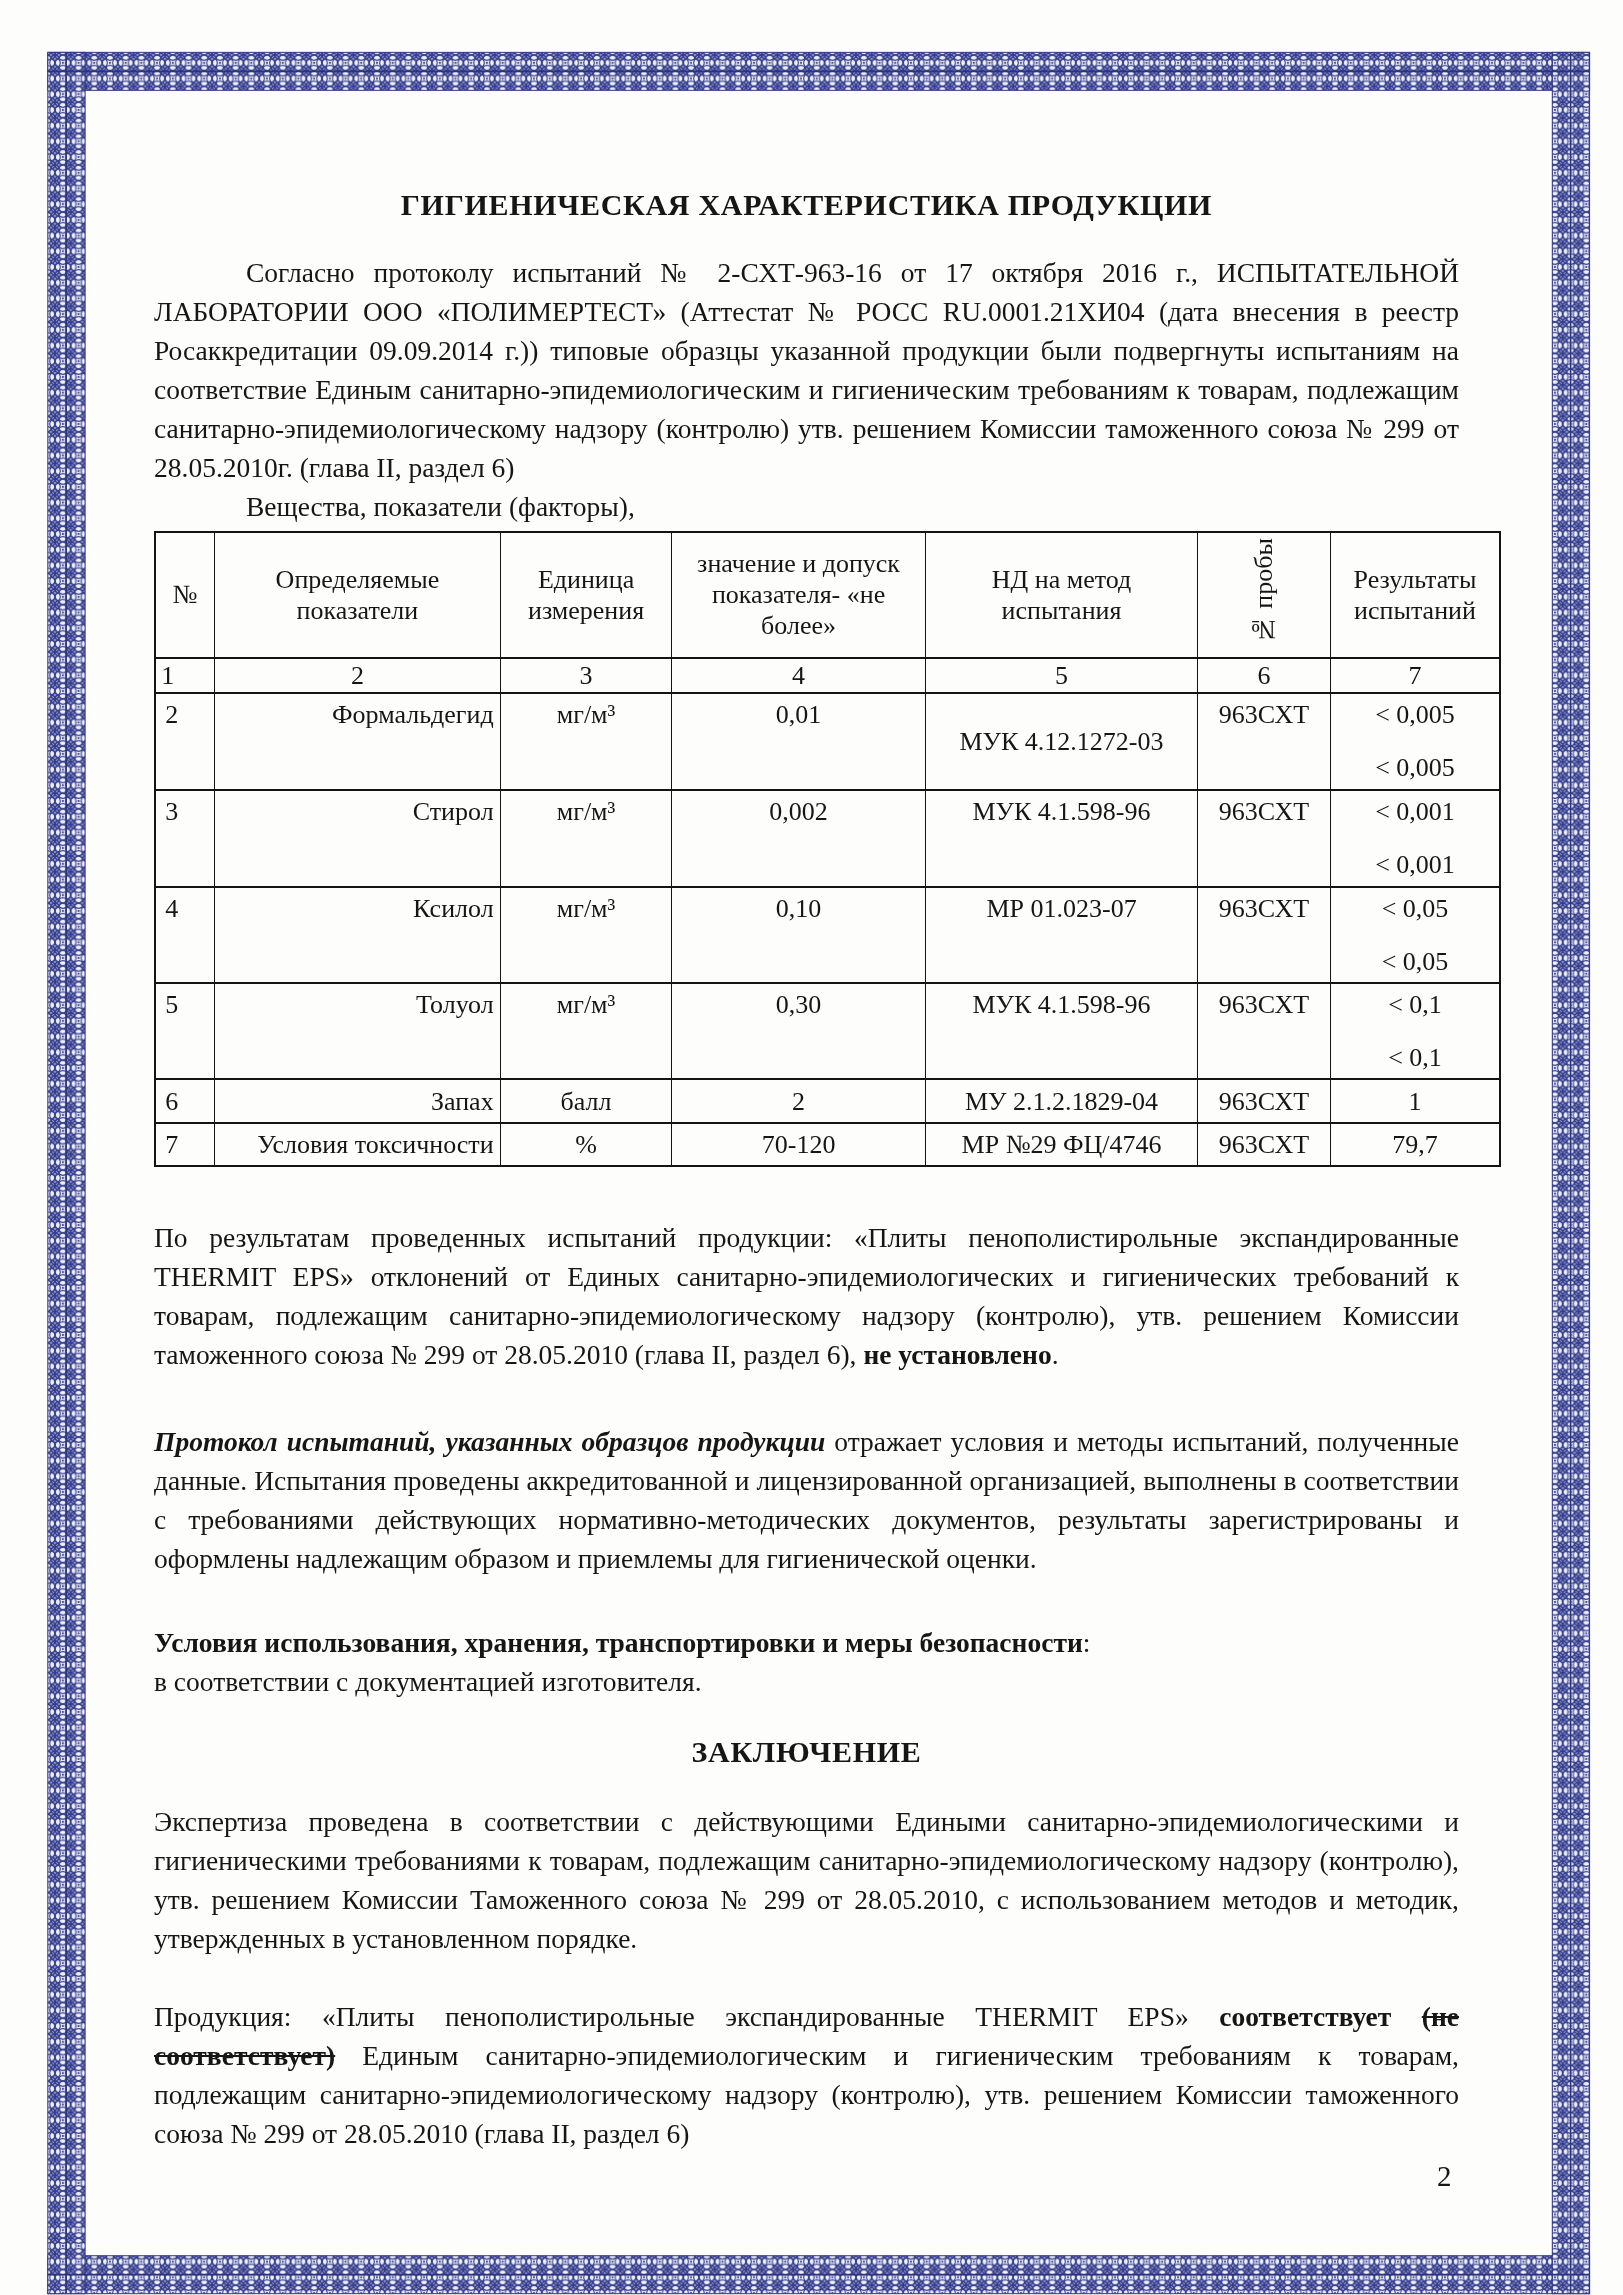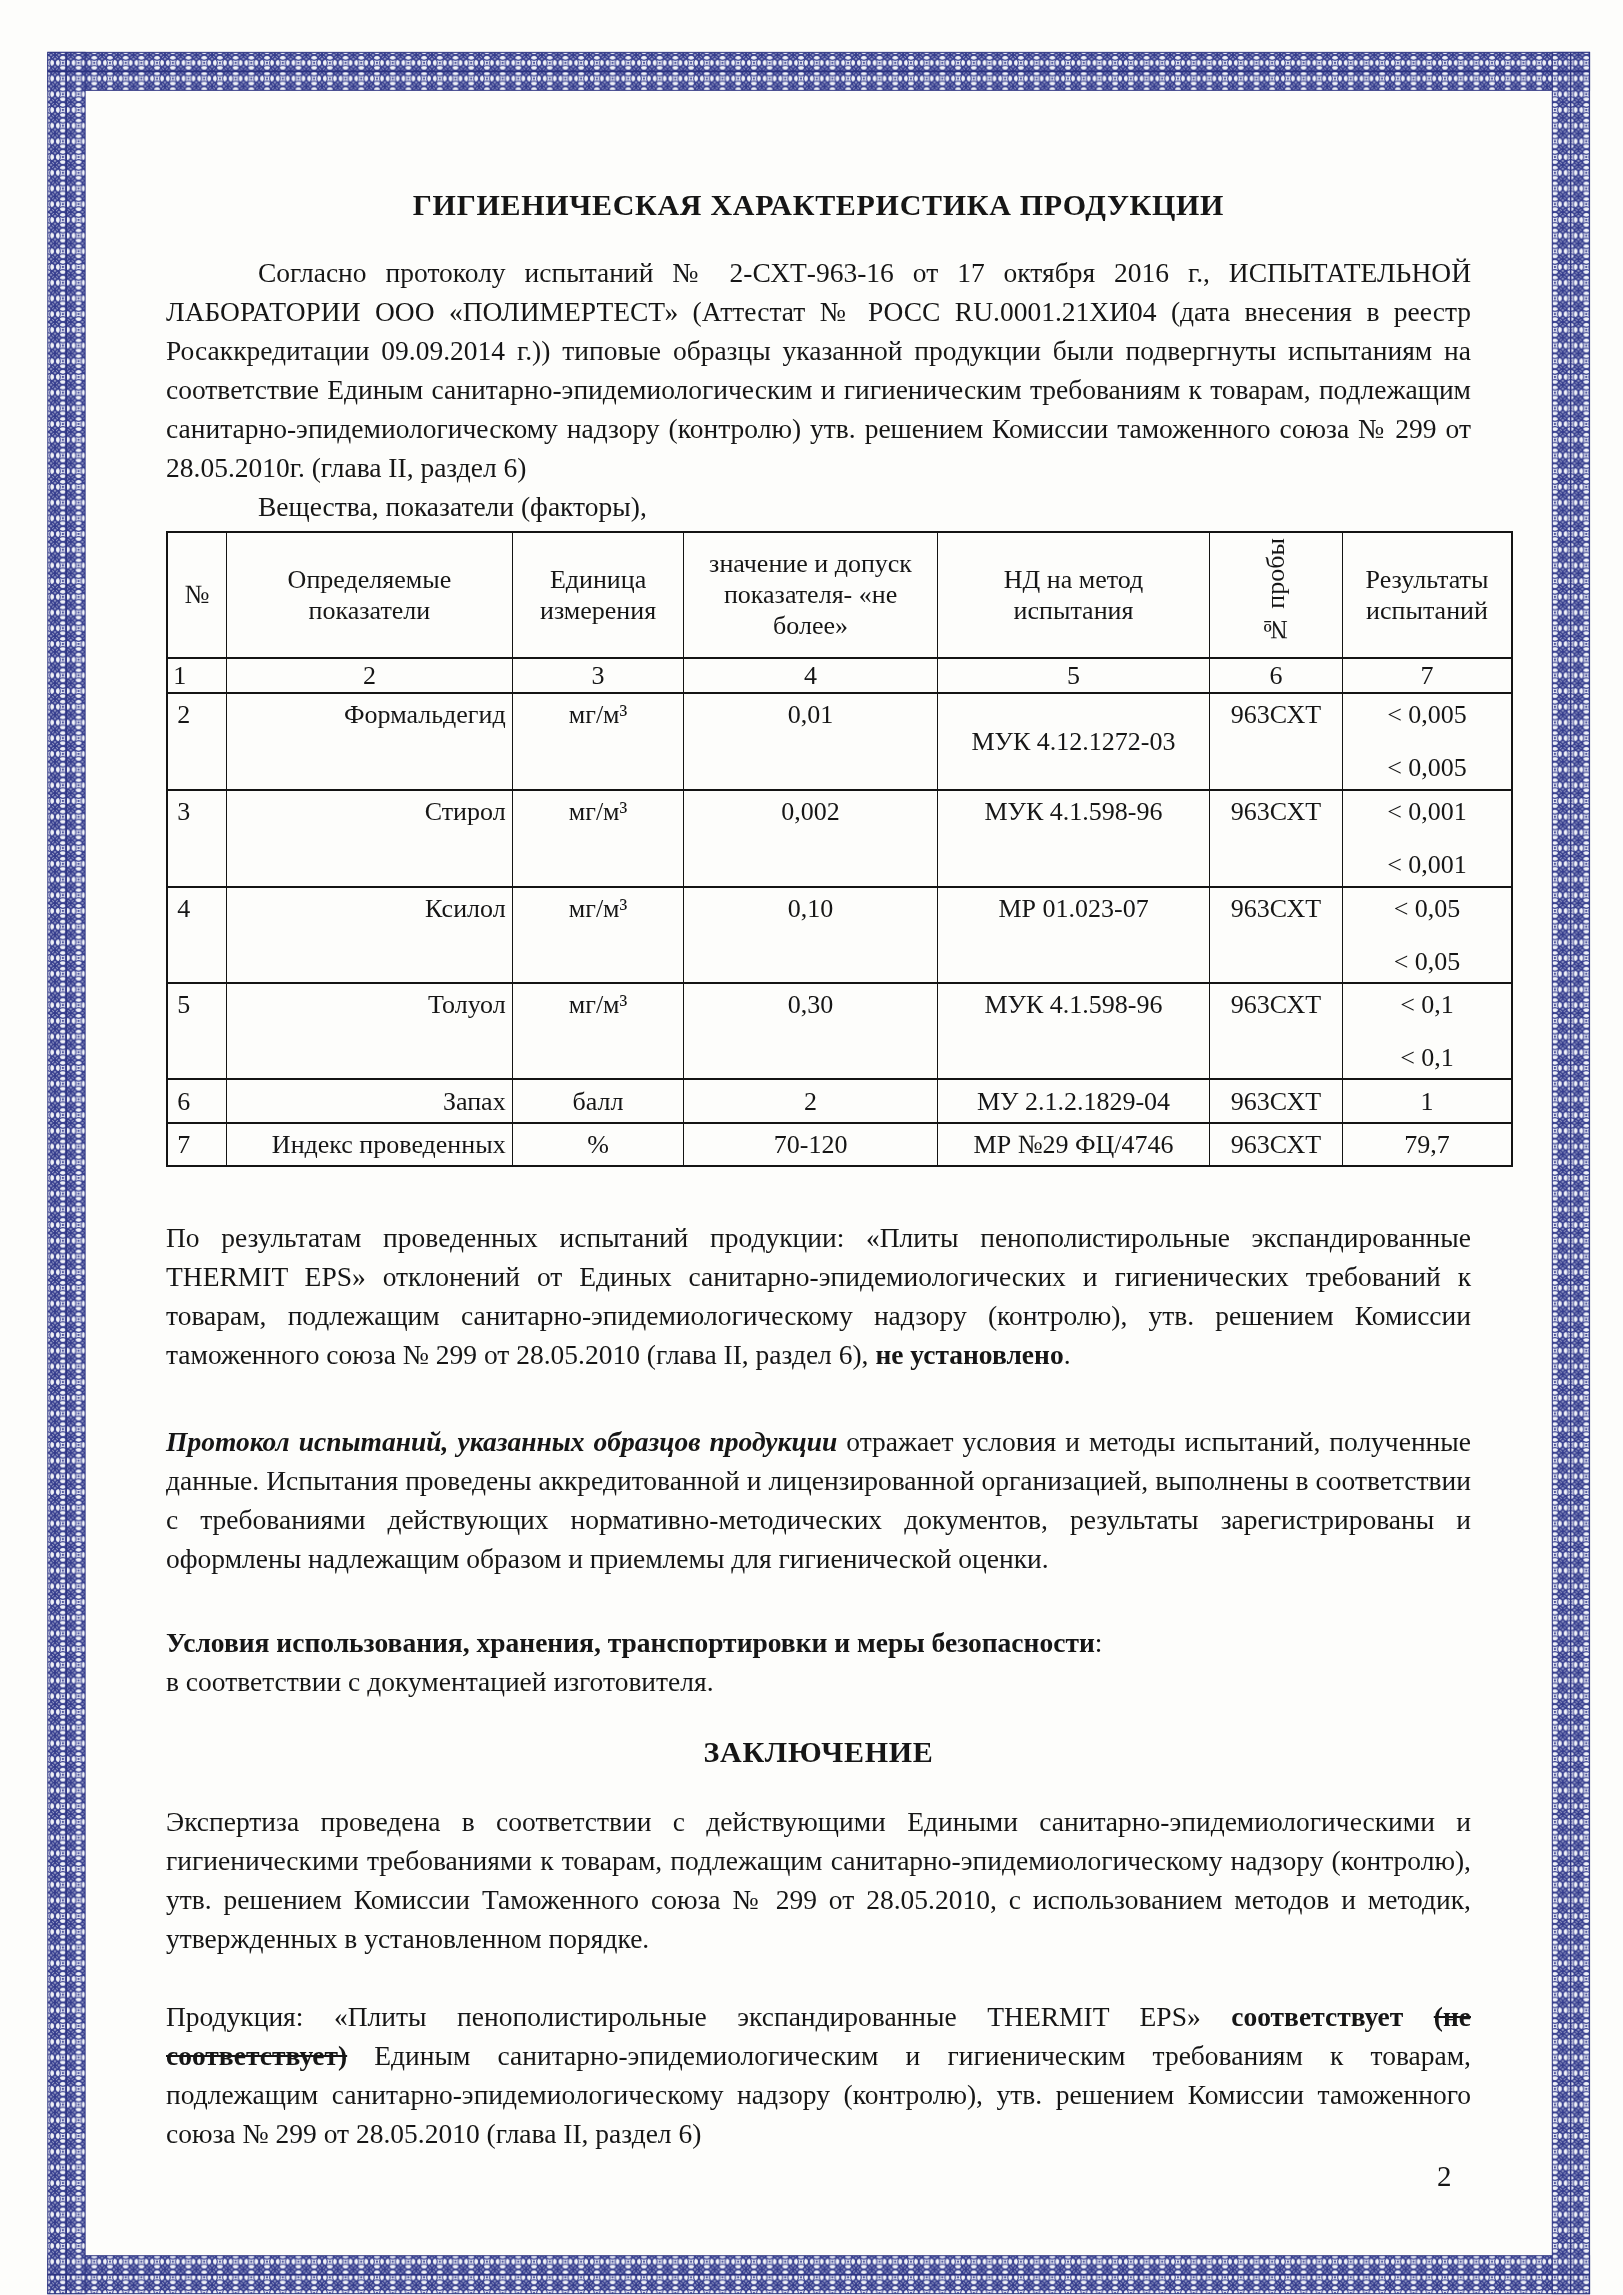--- a/index.html
+++ b/index.html
@@ -3,21 +3,21 @@
 <meta charset="utf-8">
 <style>
   * { margin:0; padding:0; box-sizing:border-box; }
   html,body { background:#ffffff; }
   .page {
     position:relative; width:1623px; height:2295px;
     background:#fdfdfb; overflow:hidden;
     font-family:"Liberation Serif", serif; color:#161616;
   }
   .frame { position:absolute; left:0; top:0; }
-  .content { position:absolute; left:166px; top:90px; width:1305px; }
+  .content { position:absolute; left:154px; top:90px; width:1305px; }
 
   .title { margin-top:98px; text-align:center; font-size:30px; font-weight:bold; letter-spacing:0.7px; }
 
   .p { font-size:27.5px; line-height:39px; text-align:justify; }
   .indent { text-indent:92px; }
   .p1 { margin-top:31px; }
   .caption { font-size:27.5px; line-height:39px; text-indent:92px; }
 
   table.results { margin-top:5.2px; border-collapse:collapse; width:1347px; border:2.6px solid #141414; table-layout:fixed; }
   table.results th, table.results td { border:1.3px solid #141414; font-size:26px; line-height:31px; font-weight:normal; }
@@ -172,21 +172,21 @@
           <td>2</td>
           <td>МУ 2.1.2.1829-04</td>
           <td>963СХТ</td>
           <td class="res">
             <span>1</span>
             <span></span>
           </td>
         </tr>
         <tr class="rF">
           <td class="num">7</td>
-          <td class="name">Индекс проведенных</td>
+          <td class="name">Условия токсичности</td>
           <td>%</td>
           <td>70-120</td>
           <td>МР №29 ФЦ/4746</td>
           <td>963СХТ</td>
           <td class="res">
             <span>79,7</span>
             <span></span>
           </td>
         </tr>
       </tbody>

